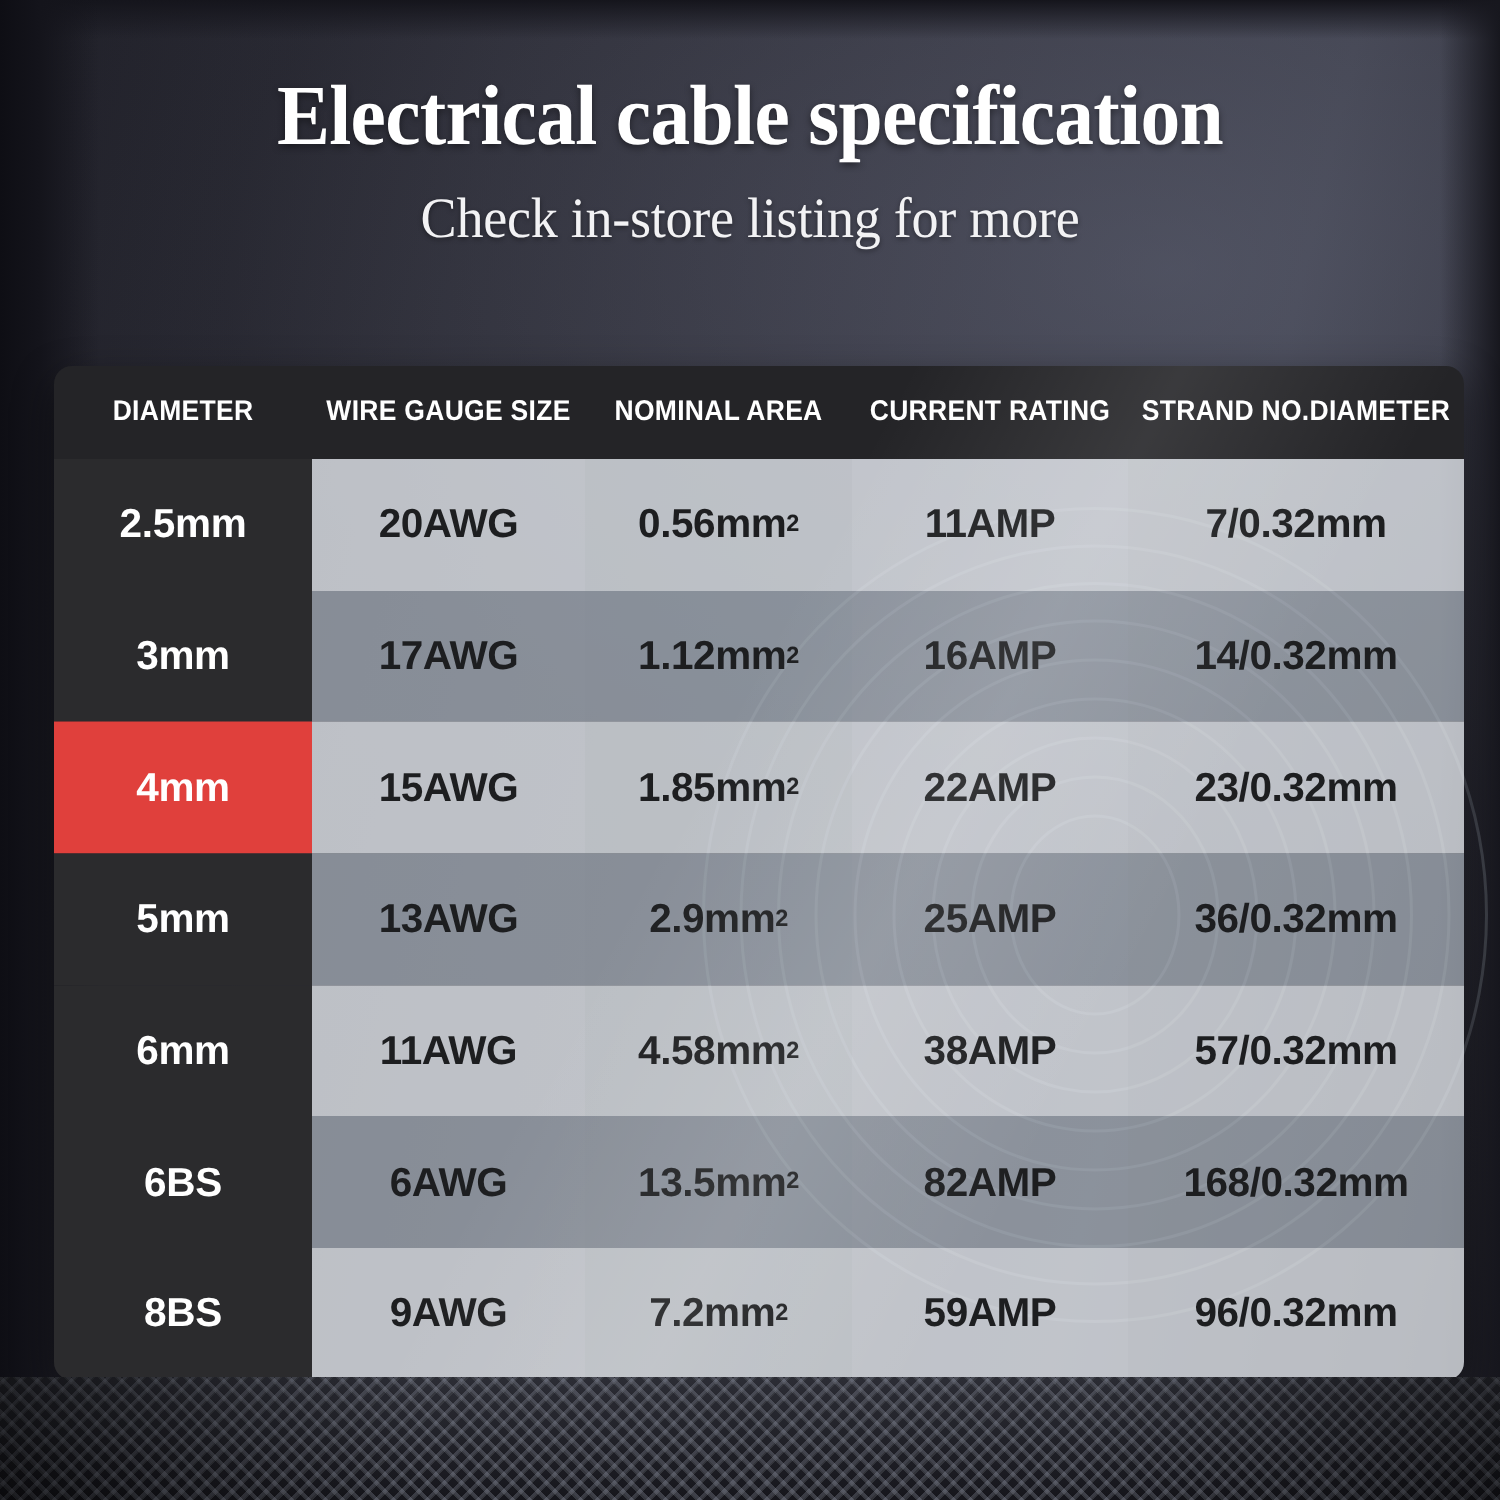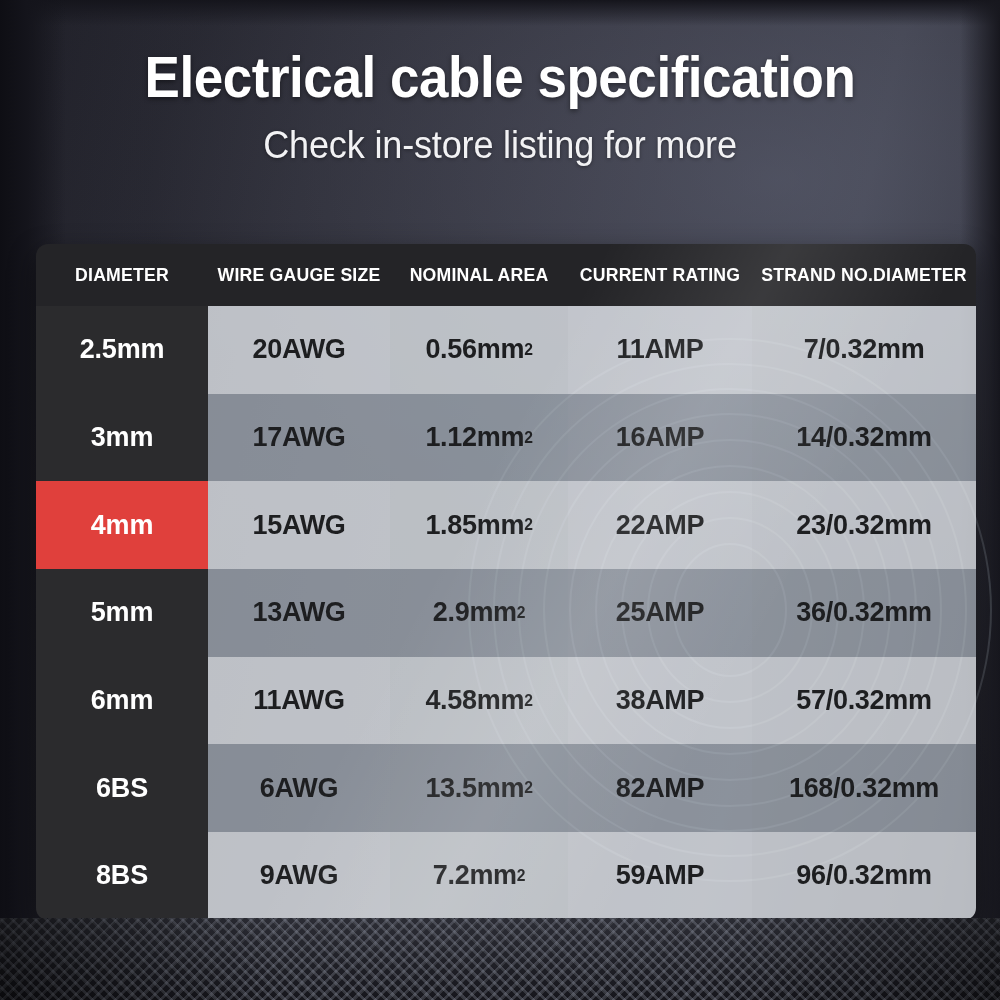--- a/index.html
+++ b/index.html
@@ -30,21 +30,21 @@
       repeating-linear-gradient(45deg, rgba(150,155,170,.30) 0 3px, rgba(0,0,0,0) 3px 8px),
       repeating-linear-gradient(-45deg, rgba(150,155,170,.28) 0 3px, rgba(0,0,0,0) 3px 8px),
       repeating-linear-gradient(45deg, rgba(0,0,0,.55) 0 1px, rgba(0,0,0,0) 1px 8px),
       repeating-linear-gradient(-45deg, rgba(0,0,0,.55) 0 1px, rgba(0,0,0,0) 1px 8px),
       linear-gradient(180deg,#2c2d35,#16161c);
   }
   .carbon-shade{position:absolute;left:0;top:918px;width:1000px;height:82px;
     background:linear-gradient(90deg,rgba(0,0,0,.55) 0%,rgba(0,0,0,0) 28%,rgba(0,0,0,0) 72%,rgba(0,0,0,.45) 100%);}
 
   
-  .head{position:absolute;left:0;top:48px;width:1000px;text-align:center;}
+  .head{position:absolute;left:0;top:48px;width:1000px;text-align:center;font-family:Liberation Serif, serif;}
   .title{
     font-size:57px;line-height:1.05;font-weight:800;color:#fff;
     letter-spacing:-.5px;transform:scaleX(.93);
     text-shadow:0 2px 5px rgba(0,0,0,.45);
     margin:0;
   }
   .subtitle{
     margin:16px 0 0 0;font-size:38px;font-weight:400;color:#f2f2f4;
     letter-spacing:-.2px;transform:scaleX(.95);
     text-shadow:0 1px 4px rgba(0,0,0,.4);

